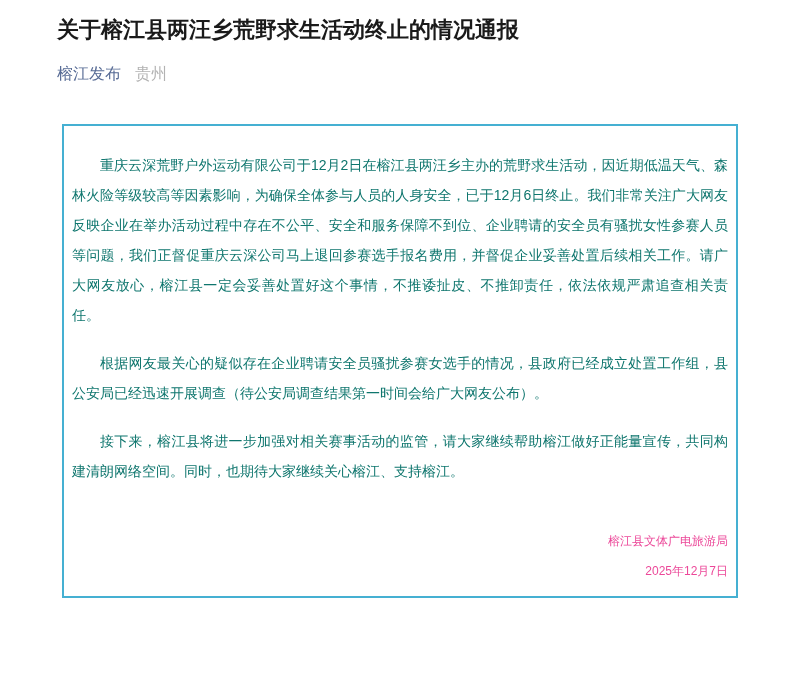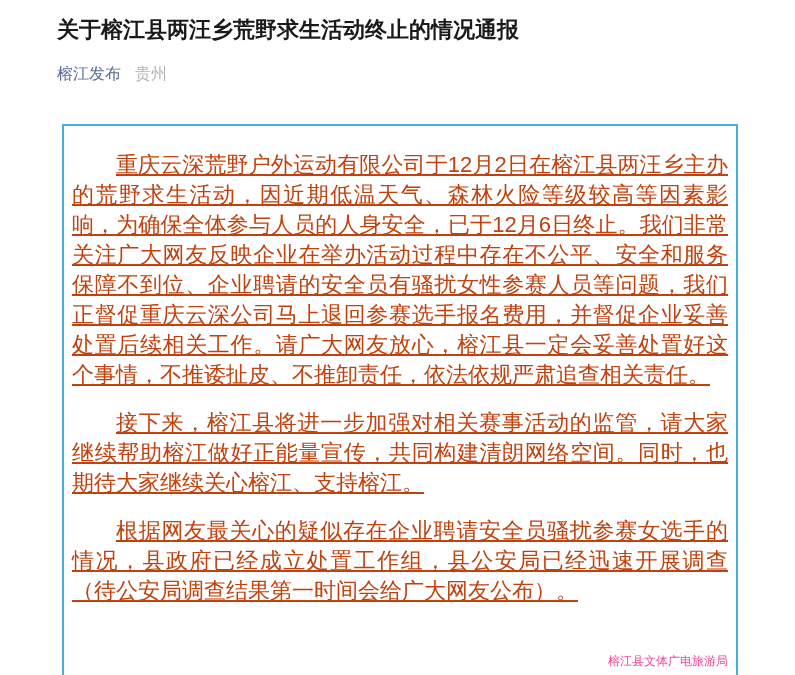--- a/index.html
+++ b/index.html
@@ -38,27 +38,26 @@
   }
   .notice-box {
     margin-top: 41px;
     margin-left: 5px;
     width: 676px;
     border: 2px solid #45b0d2;
     padding: 24px 8px 10px 8px;
     background: #ffffff;
   }
   .notice-box p {
-    font-size: 22px;
+    font-size: 14px;
     line-height: 30px;
-    color: #c2410c;
+    color: #0f766e;
     text-indent: 2em;
     margin-bottom: 18px;
     text-align: justify;
-    text-decoration: underline;
   }
   .signature {
     margin-top: 40px;
     text-align: right;
   }
   .signature div {
     font-size: 12px;
     line-height: 30px;
     color: #ec4899;
   }
@@ -70,22 +69,22 @@
 
   <h1 class="article-title">关于榕江县两汪乡荒野求生活动终止的情况通报</h1>
 
   <div class="meta-row">
     <a class="account-link">榕江发布</a>
     <span class="publish-location">贵州</span>
   </div>
 
   <div class="notice-box">
     <p>重庆云深荒野户外运动有限公司于12月2日在榕江县两汪乡主办的荒野求生活动，因近期低温天气、森林火险等级较高等因素影响，为确保全体参与人员的人身安全，已于12月6日终止。我们非常关注广大网友反映企业在举办活动过程中存在不公平、安全和服务保障不到位、企业聘请的安全员有骚扰女性参赛人员等问题，我们正督促重庆云深公司马上退回参赛选手报名费用，并督促企业妥善处置后续相关工作。请广大网友放心，榕江县一定会妥善处置好这个事情，不推诿扯皮、不推卸责任，依法依规严肃追查相关责任。</p>
+    <p>根据网友最关心的疑似存在企业聘请安全员骚扰参赛女选手的情况，县政府已经成立处置工作组，县公安局已经迅速开展调查（待公安局调查结果第一时间会给广大网友公布）。</p>
     <p>接下来，榕江县将进一步加强对相关赛事活动的监管，请大家继续帮助榕江做好正能量宣传，共同构建清朗网络空间。同时，也期待大家继续关心榕江、支持榕江。</p>
-    <p>根据网友最关心的疑似存在企业聘请安全员骚扰参赛女选手的情况，县政府已经成立处置工作组，县公安局已经迅速开展调查（待公安局调查结果第一时间会给广大网友公布）。</p>
 
     <div class="signature">
       <div>榕江县文体广电旅游局</div>
       <div>2025年12月7日</div>
     </div>
   </div>
 
 </div>
 
 </body></html>

